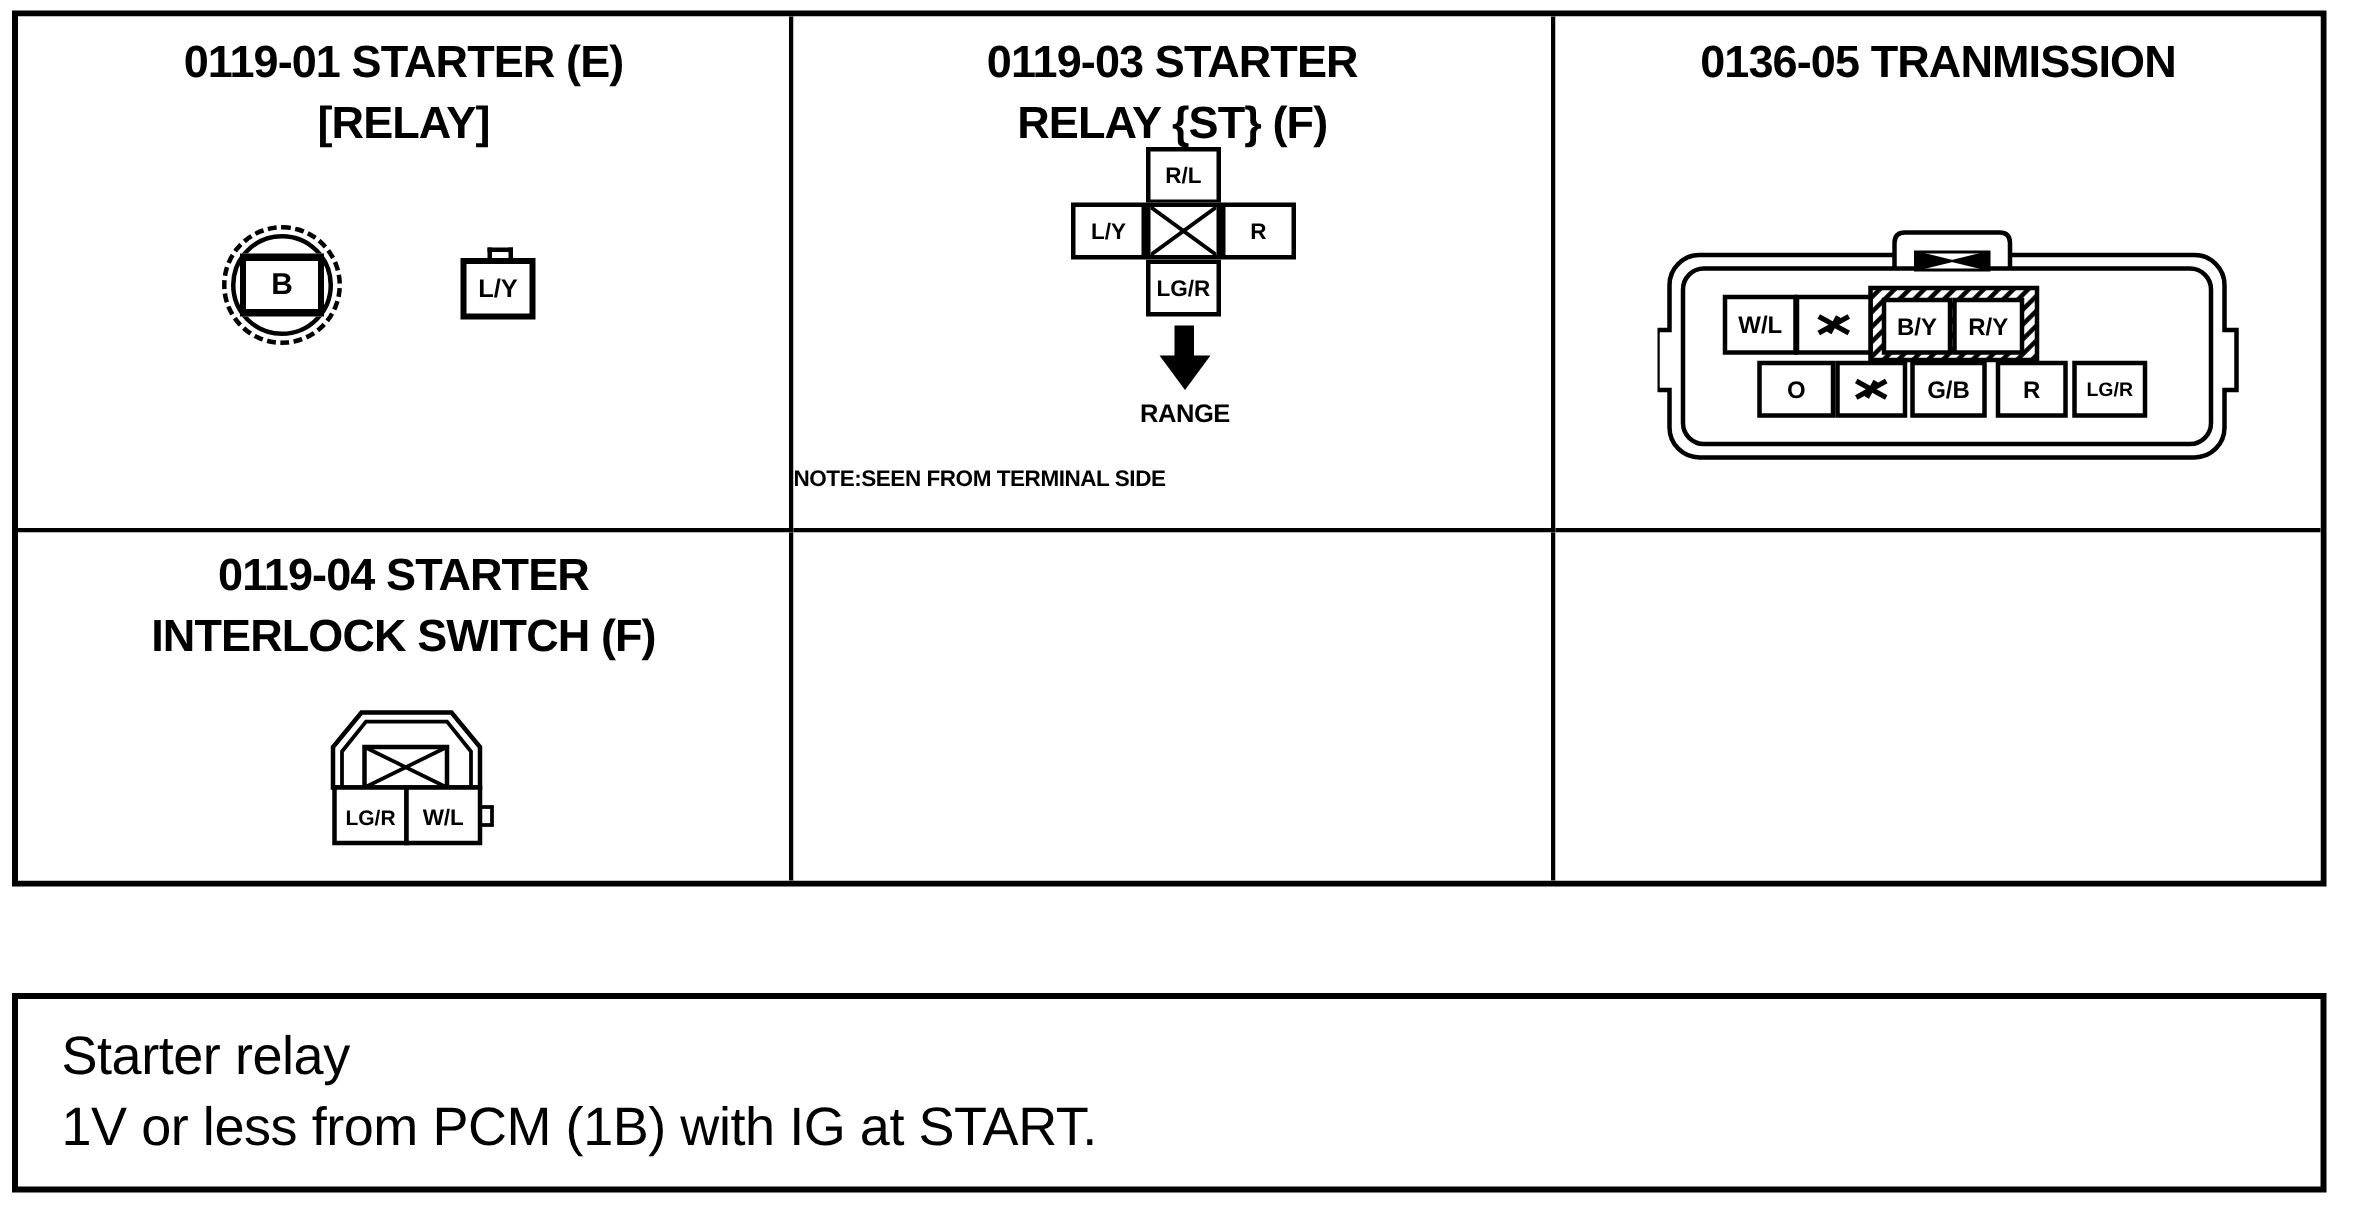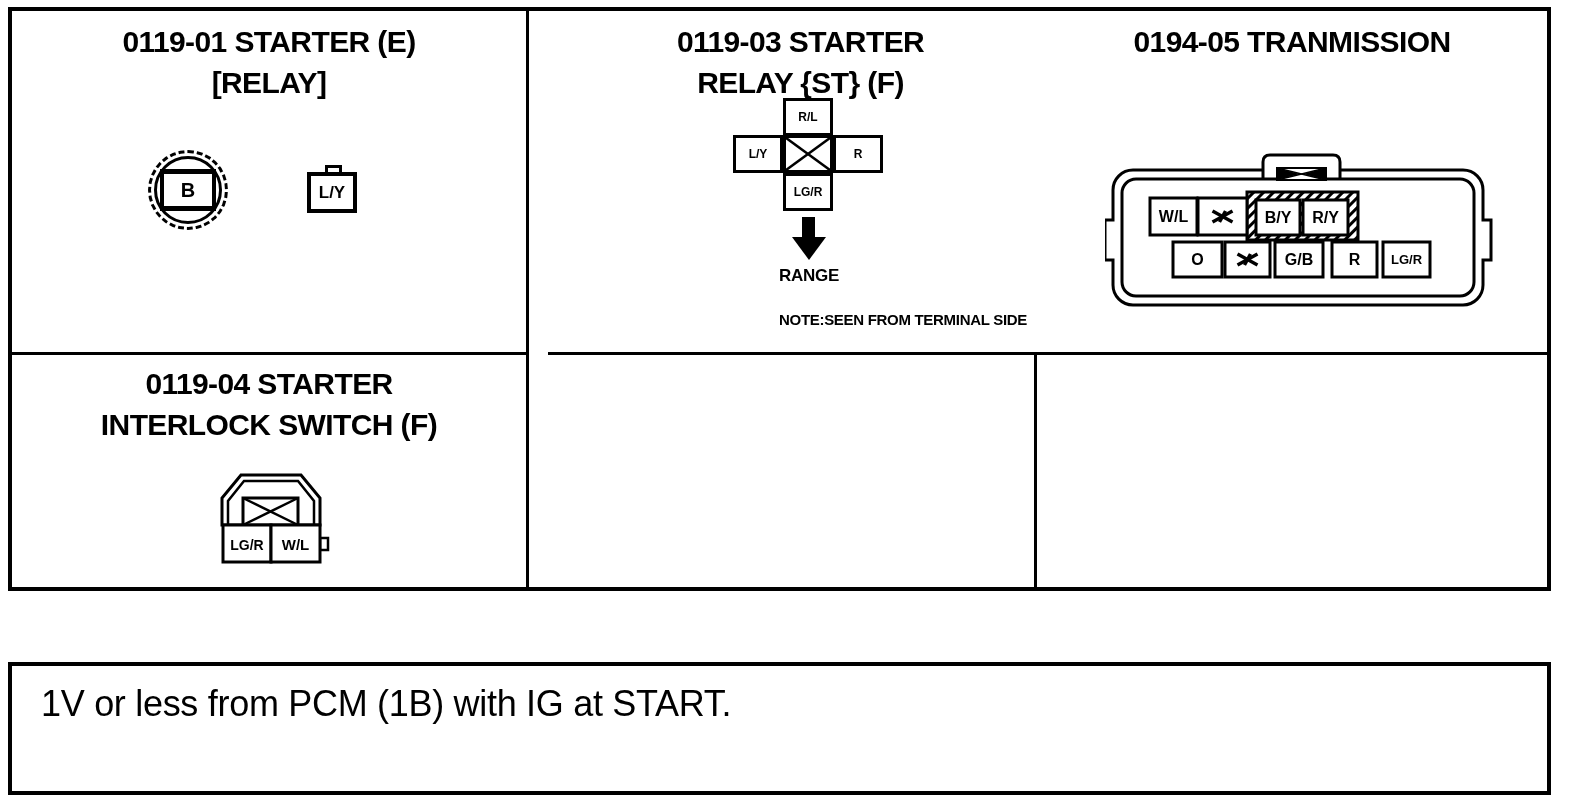--- a/index.html
+++ b/index.html
@@ -3,48 +3,48 @@
 <meta charset="utf-8">
 <style>
   html,body{margin:0;padding:0;background:#ffffff;}
   body{font-family:"Liberation Sans","DejaVu Sans",sans-serif;color:#000;}
   .canvas{position:relative;width:1584px;height:806px;background:#fff;overflow:hidden;}
 
   
   .grid{position:absolute;left:8px;top:7px;width:1535px;height:576px;border:4px solid #000;background:#fff;}
   .cell{position:absolute;background:#fff;}
   .r1c1{left:0;top:0;width:514px;height:341px;border-right:3px solid #000;border-bottom:3px solid #000;}
-  .r1c2{left:536px;top:0;width:505px;height:341px;border-right:3px solid #000;border-bottom:3px solid #000;}
+  .r1c2{left:517px;top:0;width:505px;height:341px;border-right:3px solid #000;border-bottom:3px solid #000;}
   .r1c3{left:1025px;top:0;width:510px;height:341px;border-bottom:3px solid #000;}
   .r2c1{left:0;top:344px;width:514px;height:232px;border-right:3px solid #000;}
   .r2c2{left:517px;top:344px;width:505px;height:232px;border-right:3px solid #000;}
   .r2c3{left:1025px;top:344px;width:510px;height:232px;}
 
   .cell-title{padding-top:10px;font-weight:bold;font-size:30px;line-height:41px;text-align:center;letter-spacing:-0.6px;white-space:nowrap;}
   .r2c1 .cell-title{padding-top:8px;}
 
   
   .b-conn{position:absolute;left:136px;top:139px;width:80px;height:80px;}
   .b-dashed{position:absolute;left:0;top:0;right:0;bottom:0;border:3px dashed #000;border-radius:50%;}
   .b-solid{position:absolute;left:6px;top:6px;right:6px;bottom:6px;border:3px solid #000;border-radius:50%;}
   .b-rect{position:absolute;left:12px;top:19px;width:56px;height:42px;background:#fff;border:4px solid #000;border-top-width:5px;border-bottom-width:5px;box-sizing:border-box;display:flex;align-items:center;justify-content:center;font-weight:bold;font-size:20px;}
   .ly-box{position:absolute;left:295px;top:161px;width:50px;height:41px;border:4px solid #000;box-sizing:border-box;background:#fff;display:flex;align-items:center;justify-content:center;font-weight:bold;font-size:17px;}
   .ly-tab{position:absolute;left:313px;top:154px;width:17px;height:9px;border:3px solid #000;border-bottom:none;box-sizing:border-box;background:#fff;}
 
   
-  .cross-box{position:absolute;width:50px;height:38px;border:3px solid #000;box-sizing:border-box;background:#fff;display:flex;align-items:center;justify-content:center;font-weight:bold;font-size:12px;}
+  .cross-box{position:absolute;width:50px;height:38px;border:3px solid #000;box-sizing:border-box;background:#fff;display:flex;align-items:center;justify-content:center;font-weight:bold;font-size:15px;}
   .cb-top{left:235px;top:87px;}
   .cb-left{left:185px;top:124px;}
   .cb-center{left:235px;top:124px;}
   .cb-right{left:285px;top:124px;}
   .cb-bottom{left:235px;top:162px;}
   .arrow-shaft{position:absolute;left:254px;top:206px;width:13px;height:21px;background:#000;}
   .arrow-head{position:absolute;left:244px;top:226px;width:0;height:0;border-left:17px solid transparent;border-right:17px solid transparent;border-top:23px solid #000;}
   .front-label{position:absolute;left:17px;right:0;top:255px;text-align:center;font-weight:bold;font-size:17px;letter-spacing:-0.3px;}
-  .note-label{position:absolute;left:0;right:26px;top:300px;text-align:right;font-weight:bold;font-size:15px;letter-spacing:-0.3px;margin-left:16px;}
+  .note-label{position:absolute;left:0;right:26px;top:300px;text-align:left;font-weight:bold;font-size:15px;letter-spacing:-0.3px;}
 
   
   .rs-svg{position:absolute;left:68px;top:137px;}
   .il-svg{position:absolute;left:201px;top:115px;}
   svg text{font-family:"Liberation Sans","DejaVu Sans",sans-serif;font-weight:bold;}
 
   
   .result-box{position:absolute;left:8px;top:662px;width:1535px;height:125px;border:4px solid #000;background:#fff;}
   .result-text{padding:14px 0 0 29px;font-size:36px;line-height:47px;letter-spacing:-0.3px;}
 </style>
@@ -95,21 +95,21 @@
         <span>LG/R</span>
       </div>
       <div class="arrow-shaft"></div>
       <div class="arrow-head"></div>
       <div class="front-label">RANGE</div>
       <div class="note-label">NOTE:SEEN FROM TERMINAL SIDE</div>
     </div>
 
     <div class="cell r1c3">
       <div class="cell-title">
-        <div>0194-05 TRANMISSION</div>
+        <div>0136-05 TRANMISSION</div>
       </div>
       <svg class="rs-svg" width="390" height="162" viewBox="0 0 390 162">
         <defs>
           <pattern id="hatch" patternUnits="userSpaceOnUse" width="7" height="7" patternTransform="rotate(45)">
             <rect width="7" height="7" fill="#fff"></rect>
             <line x1="3.5" y1="0" x2="3.5" y2="7" stroke="#000" stroke-width="3"></line>
           </pattern>
         </defs>
 
         <path d="M 28 22 H 358 A 20 20 0 0 1 378 42 V 72 H 386 V 112 H 378 V 137 A 20 20 0 0 1 358 157 H 28 A 20 20 0 0 1 8 137 V 112 H 0 V 72 H 8 V 42 A 20 20 0 0 1 28 22 Z" fill="#fff" stroke="#000" stroke-width="3"></path>
@@ -178,17 +178,18 @@
         <text x="82.5" y="80" font-size="15" text-anchor="middle">W/L</text>
       </svg>
     </div>
 
     <div class="cell r2c2"></div>
     <div class="cell r2c3"></div>
   </div>
 
   <div class="result-box">
     <div class="result-text">
+      <div>Starter relay</div>
       <div>1V or less from PCM (1B) with IG at START.</div>
     </div>
   </div>
 
 </div>
 
 </body></html>

